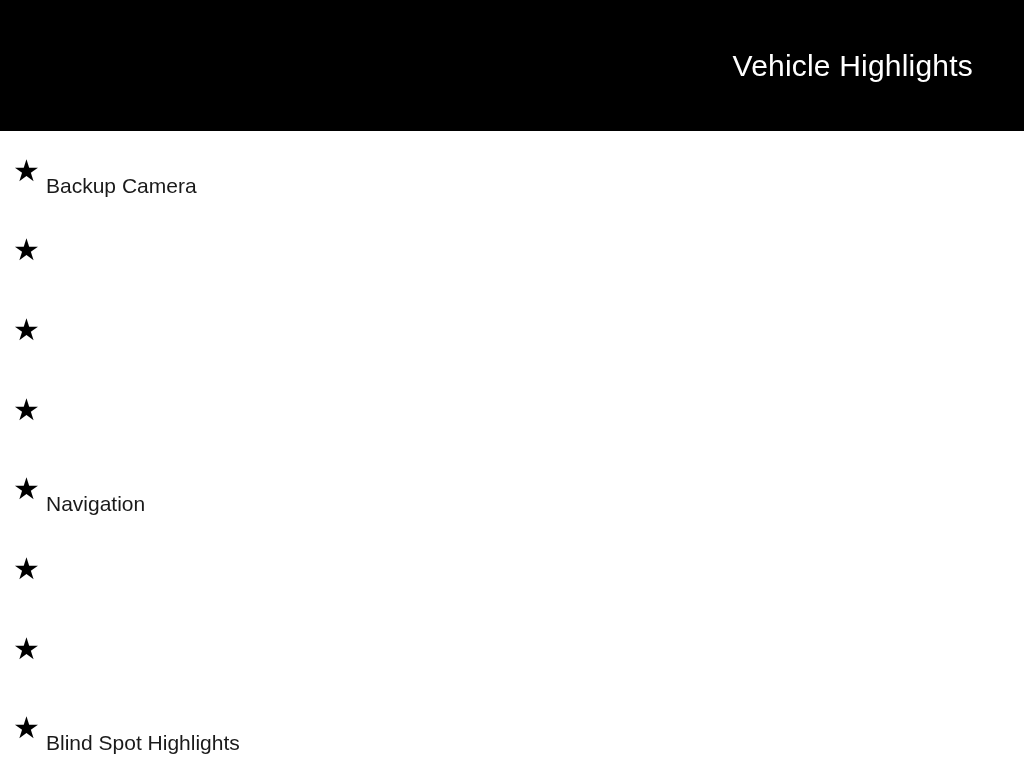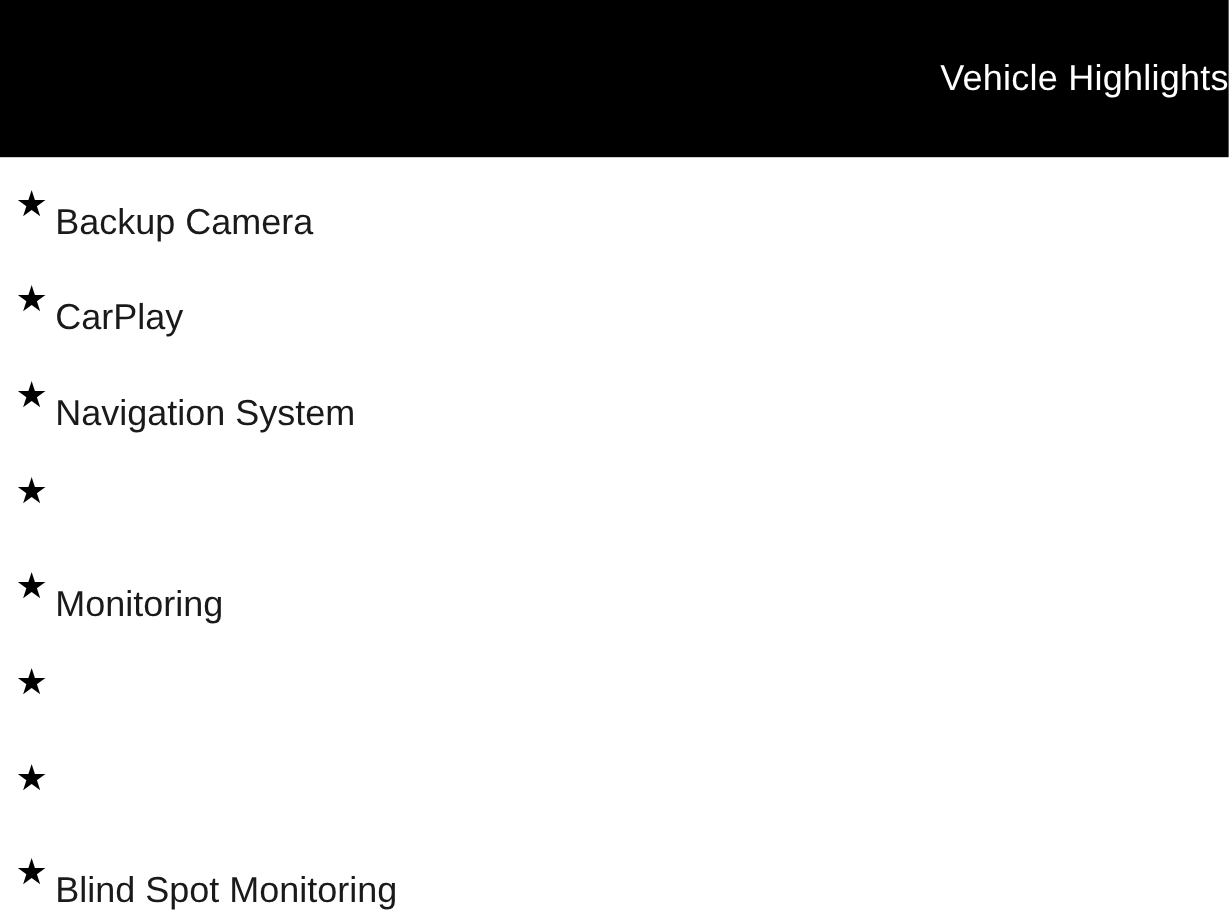--- a/index.html
+++ b/index.html
@@ -17,20 +17,21 @@
     background: var(--body-bg);
     font-family: "Liberation Sans", "DejaVu Sans", sans-serif;
   }
   .header-bar {
     width: 1024px;
     height: 131px;
     background: var(--header-bg);
     display: flex;
     align-items: center;
     justify-content: flex-end;
+    padding-right: 51px;
   }
   .page-title {
     color: var(--header-text);
     font-size: 30px;
     font-weight: 400;
     letter-spacing: 0.2px;
     white-space: nowrap;
   }
   .highlights-list {
     list-style: none;
@@ -49,63 +50,61 @@
     font-size: 30px;
     line-height: 1;
     color: var(--star-color);
     width: 22px;
     display: inline-block;
     text-align: left;
     margin-right: 11px;
     font-family: "DejaVu Sans", sans-serif;
   }
   .highlight-label {
-    font-size: 30px;
+    font-size: 21px;
     color: var(--item-text);
     white-space: nowrap;
     margin-top: 30px;
   }
 </style>
 </head>
 <body>
 
 <header class="header-bar">
   <div class="page-title">Vehicle Highlights</div>
 </header>
 
 <ul class="highlights-list">
   <li class="list-item">
     <span class="star-icon">★</span>
     <span class="highlight-label">Backup Camera</span>
   </li>
 
   <li class="list-item">
     <span class="star-icon">★</span>
-    <span class="highlight-label">CarPlay</span>
-  </li>
-
-  <li class="list-item">
-    <span class="star-icon">★</span>
-    <span class="highlight-label">Navigation System</span>
-  </li>
-
-  <li class="list-item">
-    <span class="star-icon">★</span>
-  </li>
-
-  <li class="list-item">
-    <span class="star-icon">★</span>
-    <span class="highlight-label">Monitoring</span>
   </li>
 
   <li class="list-item">
     <span class="star-icon">★</span>
   </li>
 
   <li class="list-item">
     <span class="star-icon">★</span>
   </li>
 
   <li class="list-item">
     <span class="star-icon">★</span>
-    <span class="highlight-label">Blind Spot Monitoring</span>
+    <span class="highlight-label">Navigation</span>
+  </li>
+
+  <li class="list-item">
+    <span class="star-icon">★</span>
+  </li>
+
+  <li class="list-item">
+    <span class="star-icon">★</span>
+  </li>
+
+  <li class="list-item">
+    <span class="star-icon">★</span>
+    <span class="highlight-label">Blind Spot Highlights</span>
   </li>
 </ul>
 
 </body></html>

